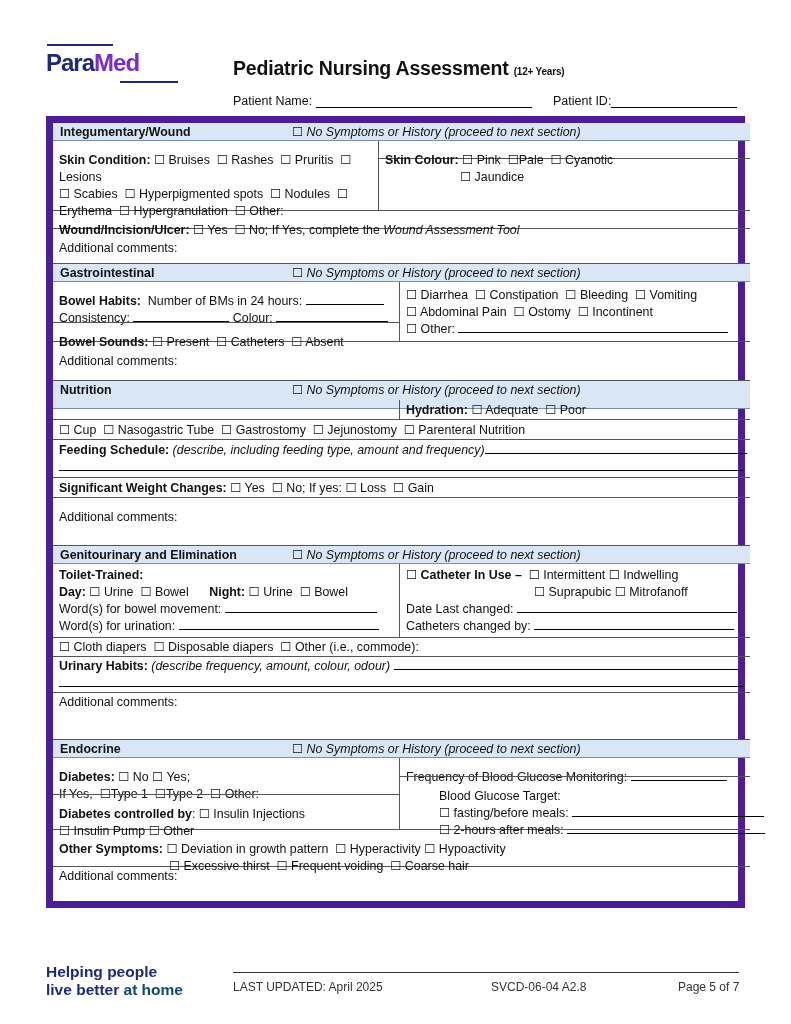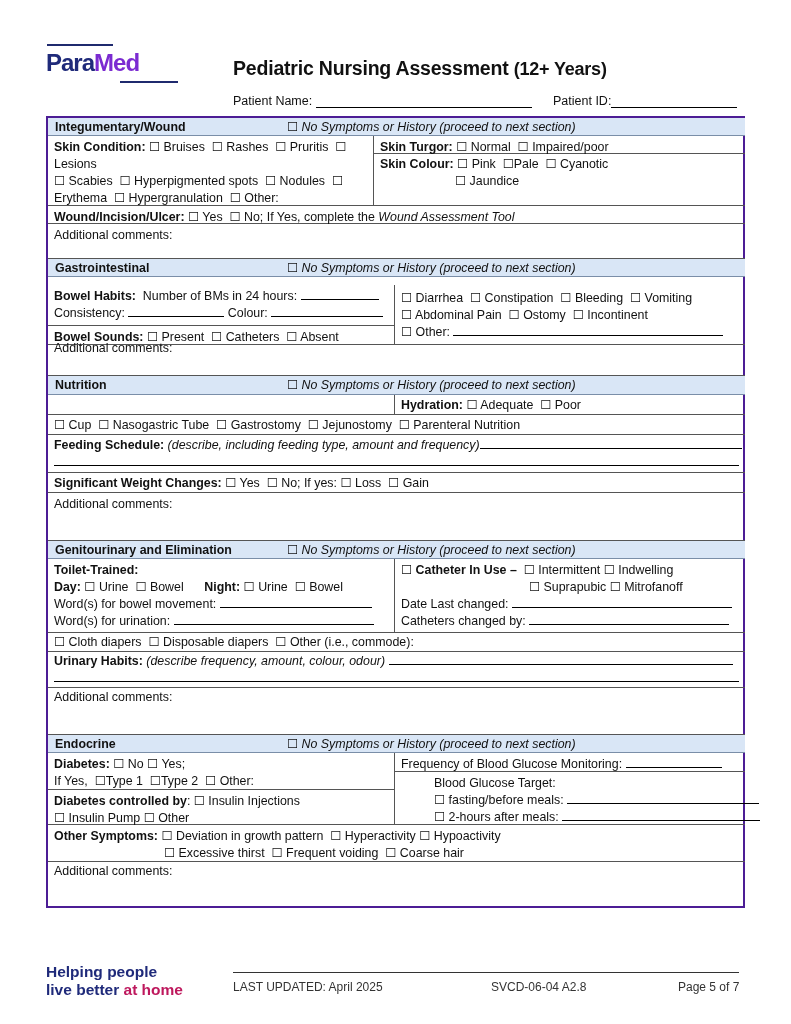--- a/index.html
+++ b/index.html
@@ -7,41 +7,41 @@
   body { position: relative; font-family: "Liberation Sans", sans-serif; color: #111; font-size: 12.4px; overflow: hidden; }
 
   .logo { position: absolute; left: 46px; top: 44px; width: 135px; height: 42px; }
   .logo .bar-top { position: absolute; left: 1px; top: 0; width: 66px; height: 2px; background: #1f2a6e; }
   .logo .bar-bottom { position: absolute; left: 74px; top: 37px; width: 58px; height: 2px; background: #1f2a6e; }
   .logo .wordmark { position: absolute; left: 0; top: 4px; font-weight: bold; font-size: 24px; letter-spacing: -1px; line-height: 30px; }
   .logo .para { color: #1f2a7a; }
   .logo .med { color: #7b2bd1; }
 
   .title { position: absolute; left: 233px; top: 57px; font-size: 19.5px; font-weight: bold; letter-spacing: -0.2px; }
-  .title .sub { font-size: 18px; }
+  .title .sub { font-size: 10px; }
 
   .patient-line { position: absolute; top: 94px; font-size: 12.5px; }
   .patient-line .blank { display: inline-block; border-bottom: 1.2px solid #000; height: 12px; vertical-align: bottom; }
 
-  .form { position: absolute; left: 46px; top: 116px; width: 699px; height: 792px; border: 2px solid #4c1d95; }
+  .form { position: absolute; left: 46px; top: 116px; width: 699px; height: 792px; border: 7px solid #4c1d95; }
   .row { position: absolute; left: 0; width: 697px; border-bottom: 1px solid #555; }
   .row.hdr { background: #d9e6f6; border-bottom: 1px solid #7a8ea8; }
-  .cell { position: absolute; top: 0; bottom: 0; padding: 3px 6px; line-height: 17px; }
+  .cell { position: absolute; top: 0; bottom: 0; padding: 11px 6px; line-height: 17px; }
   .vline { position: absolute; top: 0; bottom: 0; width: 1px; background: #555; }
   .hsep { position: absolute; height: 1px; background: #555; }
   b { font-weight: bold; }
   i { font-style: italic; }
   .hdr-title { position: absolute; left: 7px; top: 1px; font-weight: bold; line-height: 17px; }
   .hdr-note { position: absolute; left: 239px; top: 1px; font-style: italic; line-height: 17px; }
   .line { white-space: nowrap; }
   .u { display: inline-block; border-bottom: 1px solid #000; height: 12px; vertical-align: baseline; }
   .cb { font-style: normal; }
 
   .footer-tag { position: absolute; left: 46px; top: 963px; font-weight: bold; font-size: 15.5px; line-height: 18px; color: #1f2a7a; }
-  .footer-tag .accent { color: #be185d; }
+  .footer-tag .accent { color: #0c4a6e; }
   .footer-rule { position: absolute; left: 233px; top: 972px; width: 506px; height: 1px; background: #333; }
   .footer-item { position: absolute; top: 980px; font-size: 12px; color: #333; }
 </style>
 </head>
 <body>
 
 <div class="logo">
   <div class="bar-top"></div>
   <div class="wordmark"><span class="para">Para</span><span class="med">Med</span></div>
   <div class="bar-bottom"></div>
@@ -81,23 +81,20 @@
         <span><span class="cb">☐</span> <span>Nodules</span></span>&nbsp;
         <span class="cb">☐</span></div>
       <div class="line">
         <span>Erythema</span>&nbsp;
         <span><span class="cb">☐</span> <span>Hypergranulation</span></span>&nbsp;
         <span><span class="cb">☐</span> <span>Other:</span></span></div>
     </div>
     <div class="vline" style="left:325px;"></div>
     <div class="hsep" style="left:326px;top:17px;width:371px;"></div>
     <div class="cell" style="left:326px;width:371px;">
-      <div class="line"><b>Skin Turgor:</b>
-        <span><span class="cb">☐</span> <span>Normal</span></span>&nbsp;
-        <span><span class="cb">☐</span> <span>Impaired/poor</span></span></div>
       <div class="line"><b>Skin Colour:</b>
         <span><span class="cb">☐</span> <span>Pink</span></span>&nbsp;
         <span><span class="cb">☐</span><span>Pale</span></span>&nbsp;
         <span><span class="cb">☐</span> <span>Cyanotic</span></span></div>
       <div class="line" style="padding-left:75px;"><span><span class="cb">☐</span> <span>Jaundice</span></span></div>
     </div>
   </div>
 
   <div class="row" style="top:88px;height:18px;">
     <div class="cell" style="left:0;width:697px;">
@@ -110,21 +107,21 @@
 
   <div class="row" style="top:106px;height:35px;">
     <div class="cell" style="left:0;width:697px;"><span>Additional comments:</span></div>
   </div>
 
   <div class="row hdr" style="top:141px;height:18px;text-decoration:underline;">
     <span class="hdr-title">Gastrointestinal</span>
     <span class="hdr-note"><span class="cb">☐</span> <span>No Symptoms or History (proceed to next section)</span></span>
   </div>
 
-  <div class="row" style="top:159px;height:60px;margin-top:8px;">
+  <div class="row" style="top:159px;height:60px;">
     <div class="cell" style="left:0;width:345px;">
       <div class="line"><b>Bowel Habits:</b>&nbsp; <span>Number of BMs in 24 hours:</span> <span class="u" style="width:78px;"></span></div>
       <div class="line"><span>Consistency:</span> <span class="u" style="width:96px;"></span> <span>Colour:</span> <span class="u" style="width:112px;"></span></div>
     </div>
     <div class="hsep" style="left:0;top:40px;width:346px;"></div>
     <div class="cell" style="left:0;top:41px;width:345px;">
       <div class="line"><b>Bowel Sounds:</b>
         <span><span class="cb">☐</span> <span>Present</span></span>&nbsp;
         <span><span class="cb">☐</span> <span>Catheters</span></span>&nbsp;
         <span><span class="cb">☐</span> <span>Absent</span></span></div>
@@ -141,21 +138,21 @@
         <span><span class="cb">☐</span> <span>Ostomy</span></span>&nbsp;
         <span><span class="cb">☐</span> <span>Incontinent</span></span></div>
       <div class="line"><span><span class="cb">☐</span> <span>Other:</span></span> <span class="u" style="width:270px;"></span></div>
     </div>
   </div>
 
   <div class="row" style="top:219px;height:39px;">
     <div class="cell" style="left:0;width:697px;"><span>Additional comments:</span></div>
   </div>
 
-  <div class="row hdr" style="top:258px;height:19px;">
+  <div class="row hdr" style="top:258px;height:28px;">
     <span class="hdr-title">Nutrition</span>
     <span class="hdr-note"><span class="cb">☐</span> <span>No Symptoms or History (proceed to next section)</span></span>
   </div>
 
   <div class="row" style="top:277px;height:20px;">
     <div class="vline" style="left:346px;"></div>
     <div class="cell" style="left:347px;width:350px;padding-top:2px;">
       <div class="line"><b>Hydration:</b>
         <span><span class="cb">☐</span> <span>Adequate</span></span>&nbsp;
         <span><span class="cb">☐</span> <span>Poor</span></span></div>

